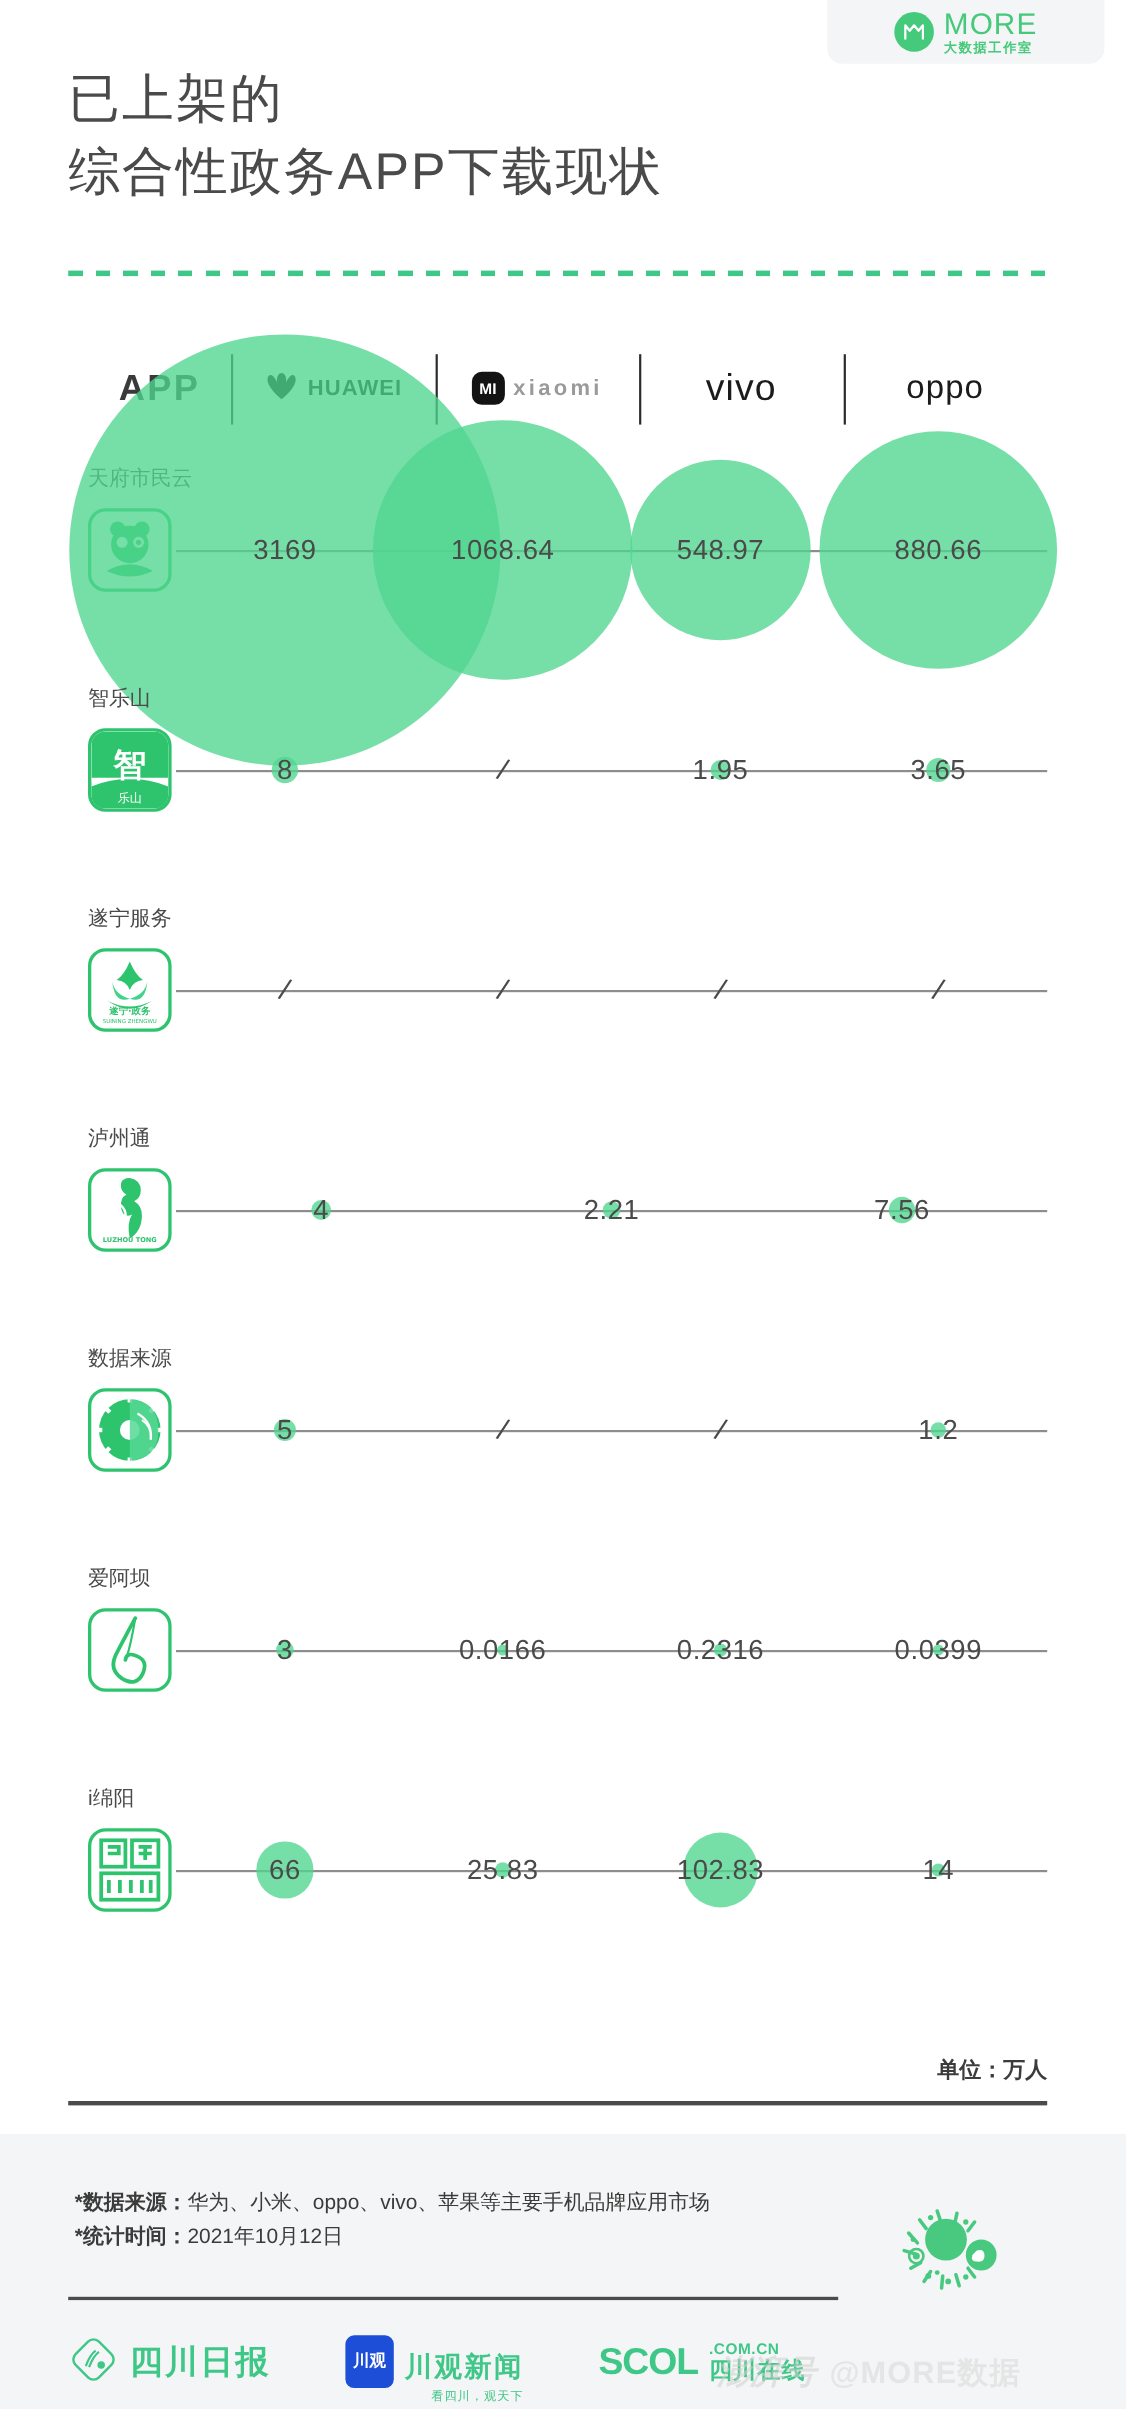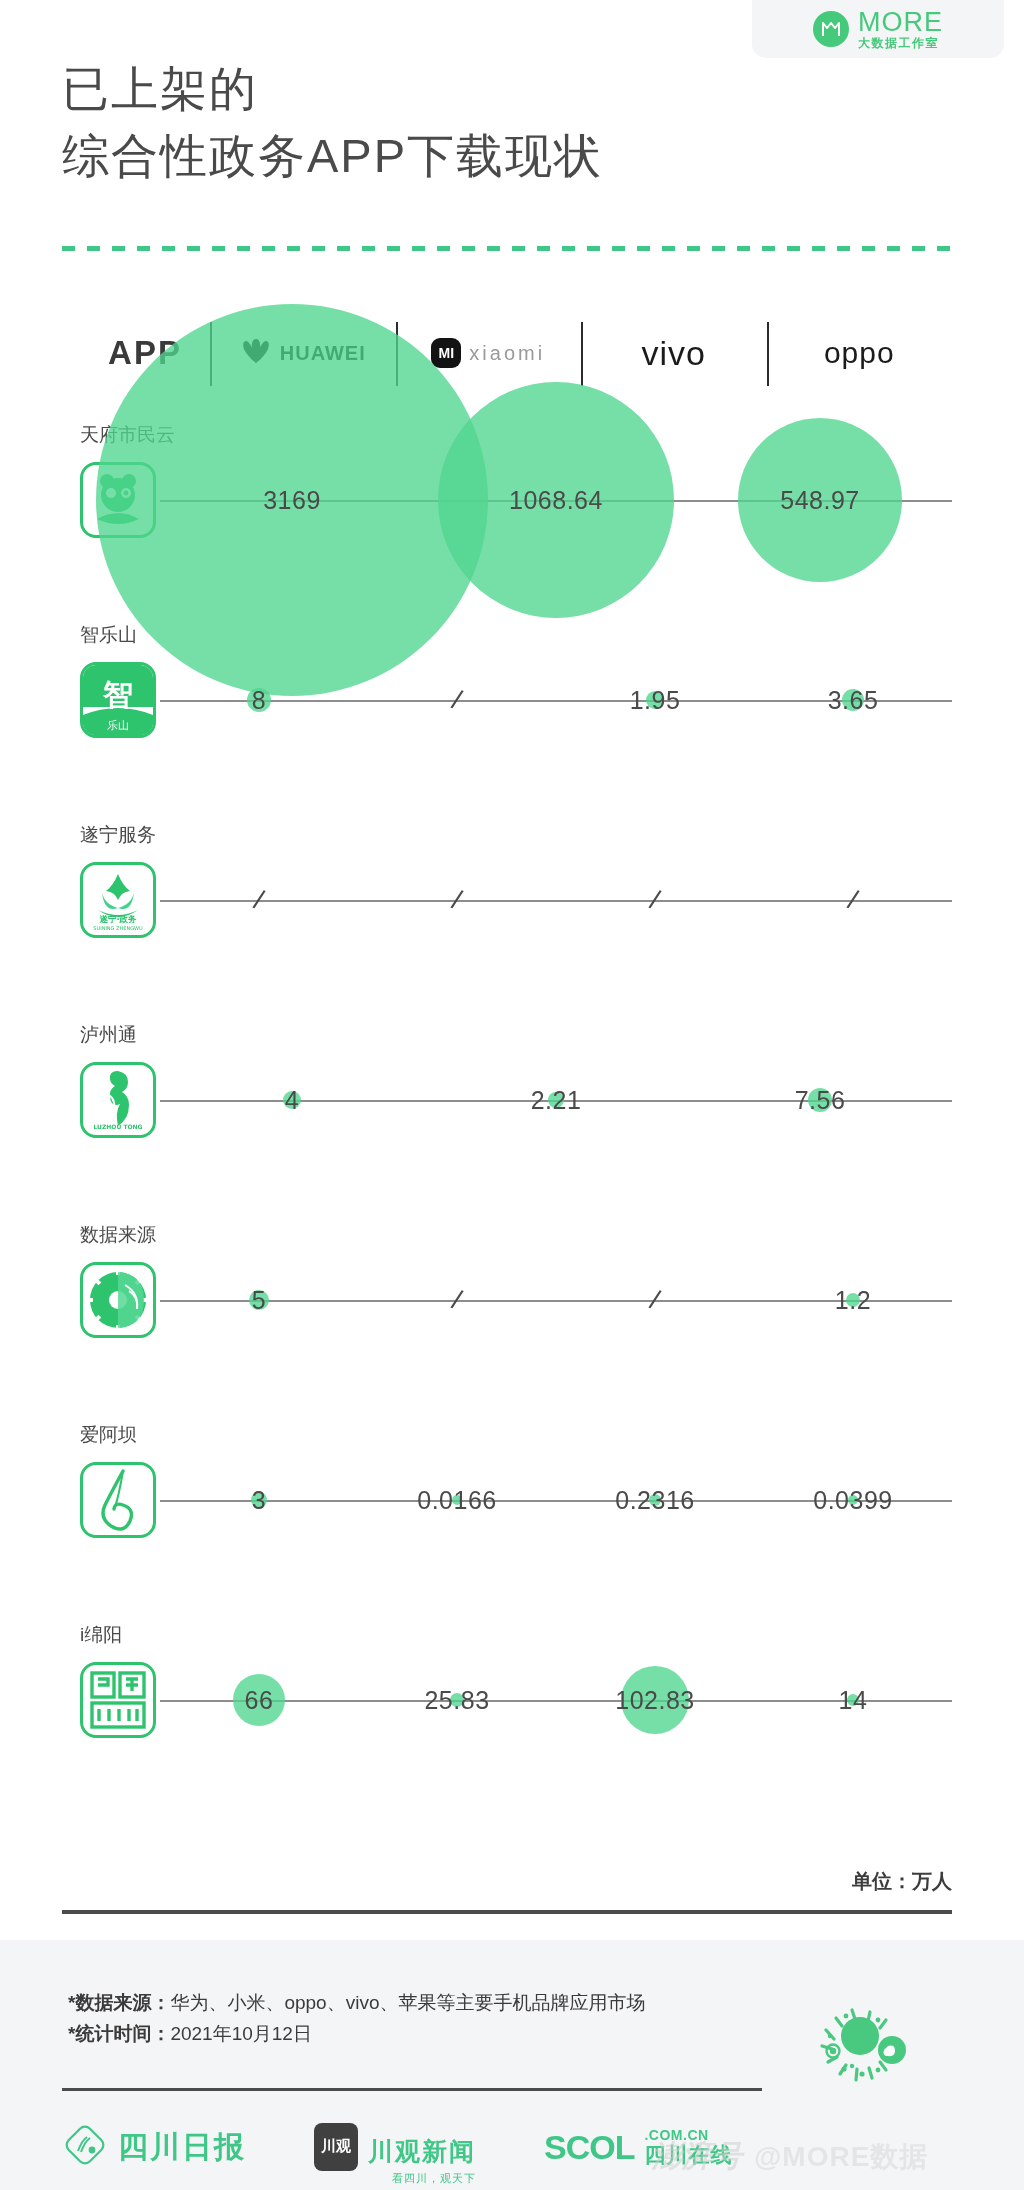--- a/index.html
+++ b/index.html
@@ -107,21 +107,21 @@
     display: flex;
     align-items: center;
     gap: 8px;
   }
   .bw-text {
     font-size: 20px;
     font-weight: bold;
     letter-spacing: 1px;
     color: #111;
   }
-  .bw-text.xiaomi { color: #9a9a9a; font-weight: 400; letter-spacing: 3px; font-size: 20px; }
+  .bw-text.xiaomi { color: #9a9a9a; font-weight: 700; letter-spacing: 3px; font-size: 20px; }
   .bw-text.vivo { font-size: 34px; font-weight: 400; letter-spacing: 1px; color: #1b1b1b; }
   .bw-text.oppo { font-size: 30px; font-weight: 400; letter-spacing: 1px; color: #1b1b1b; }
   .mi-square {
     width: 30px; height: 30px;
     background: #131313;
     border-radius: 9px;
     display: flex; align-items: center; justify-content: center;
     color: #fff; font-size: 14px; font-weight: bold;
   }
 
@@ -268,21 +268,21 @@
   .flogo-text {
     font-size: 30px;
     color: #3fc787;
     font-weight: bold;
     letter-spacing: 2px;
     font-family: "DejaVu Serif", serif;
   }
   .flogo-text.small { font-size: 25px; margin-top: 27px; }
   .chuanguan-box {
     width: 44px; height: 48px;
-    background: #404040;
+    background: #1d4ed8;
     border-radius: 8px;
     color: #fff;
     font-size: 15px;
     display: flex; align-items: center; justify-content: center;
     font-weight: bold;
     line-height: 1.05;
     text-align: center;
     font-family: "DejaVu Serif", serif;
   }
   .flogo-stack { display: flex; flex-direction: column; }
@@ -412,20 +412,24 @@
           <div class="bubble" style="width: 392px; height: 392px;"></div>
           <span class="cell-val">3169</span>
         </div>
         <div class="cell">
           <div class="bubble" style="width: 236px; height: 236px;"></div>
           <span class="cell-val">1068.64</span>
         </div>
         <div class="cell">
           <div class="bubble" style="width: 164px; height: 164px;"></div>
           <span class="cell-val">548.97</span>
+        </div>
+        <div class="cell">
+          <div class="bubble" style="width: 216px; height: 216px;"></div>
+          <span class="cell-val">880.66</span>
         </div>
       </div>
     </div>
     <div class="row">
       <div class="row-label">智乐山</div>
       <div class="row-icon">
         <svg width="70" height="70" viewBox="0 0 70 70">
           <rect x="0" y="0" width="70" height="70" rx="12" fill="#2ec36d"></rect>
           <text x="35" y="40" font-size="30" font-family="DejaVu Sans, sans-serif" fill="#fff" text-anchor="middle" font-weight="bold">智</text>
           <rect x="0" y="46" width="70" height="24" fill="#2ec36d"></rect>

